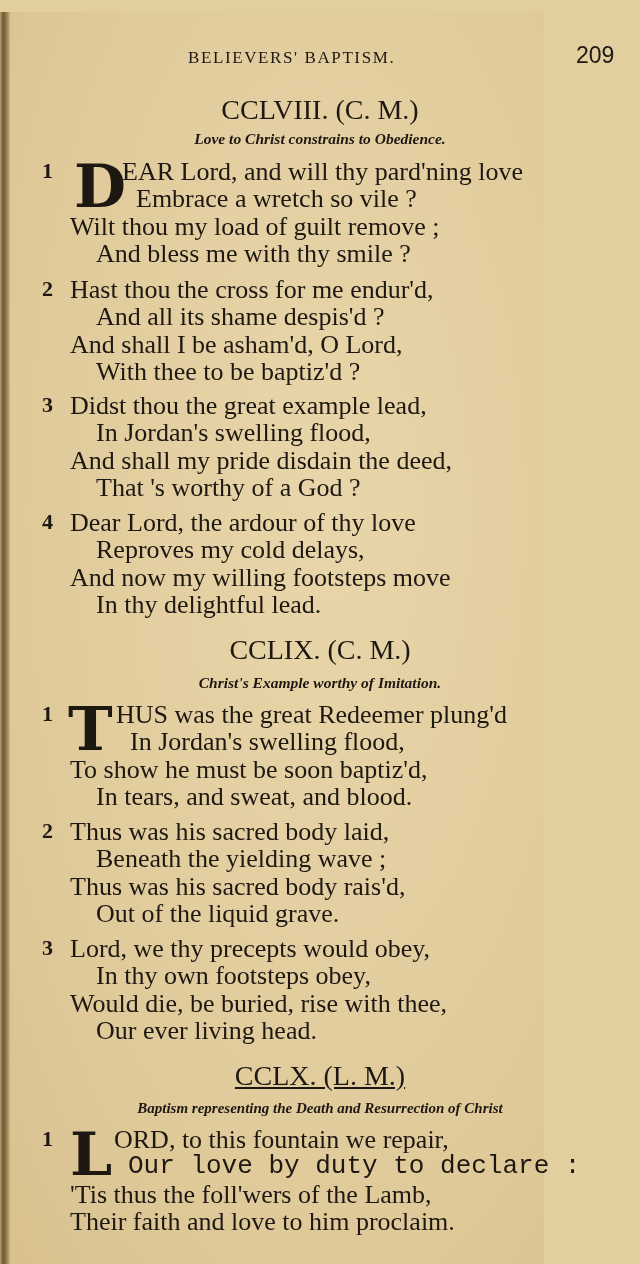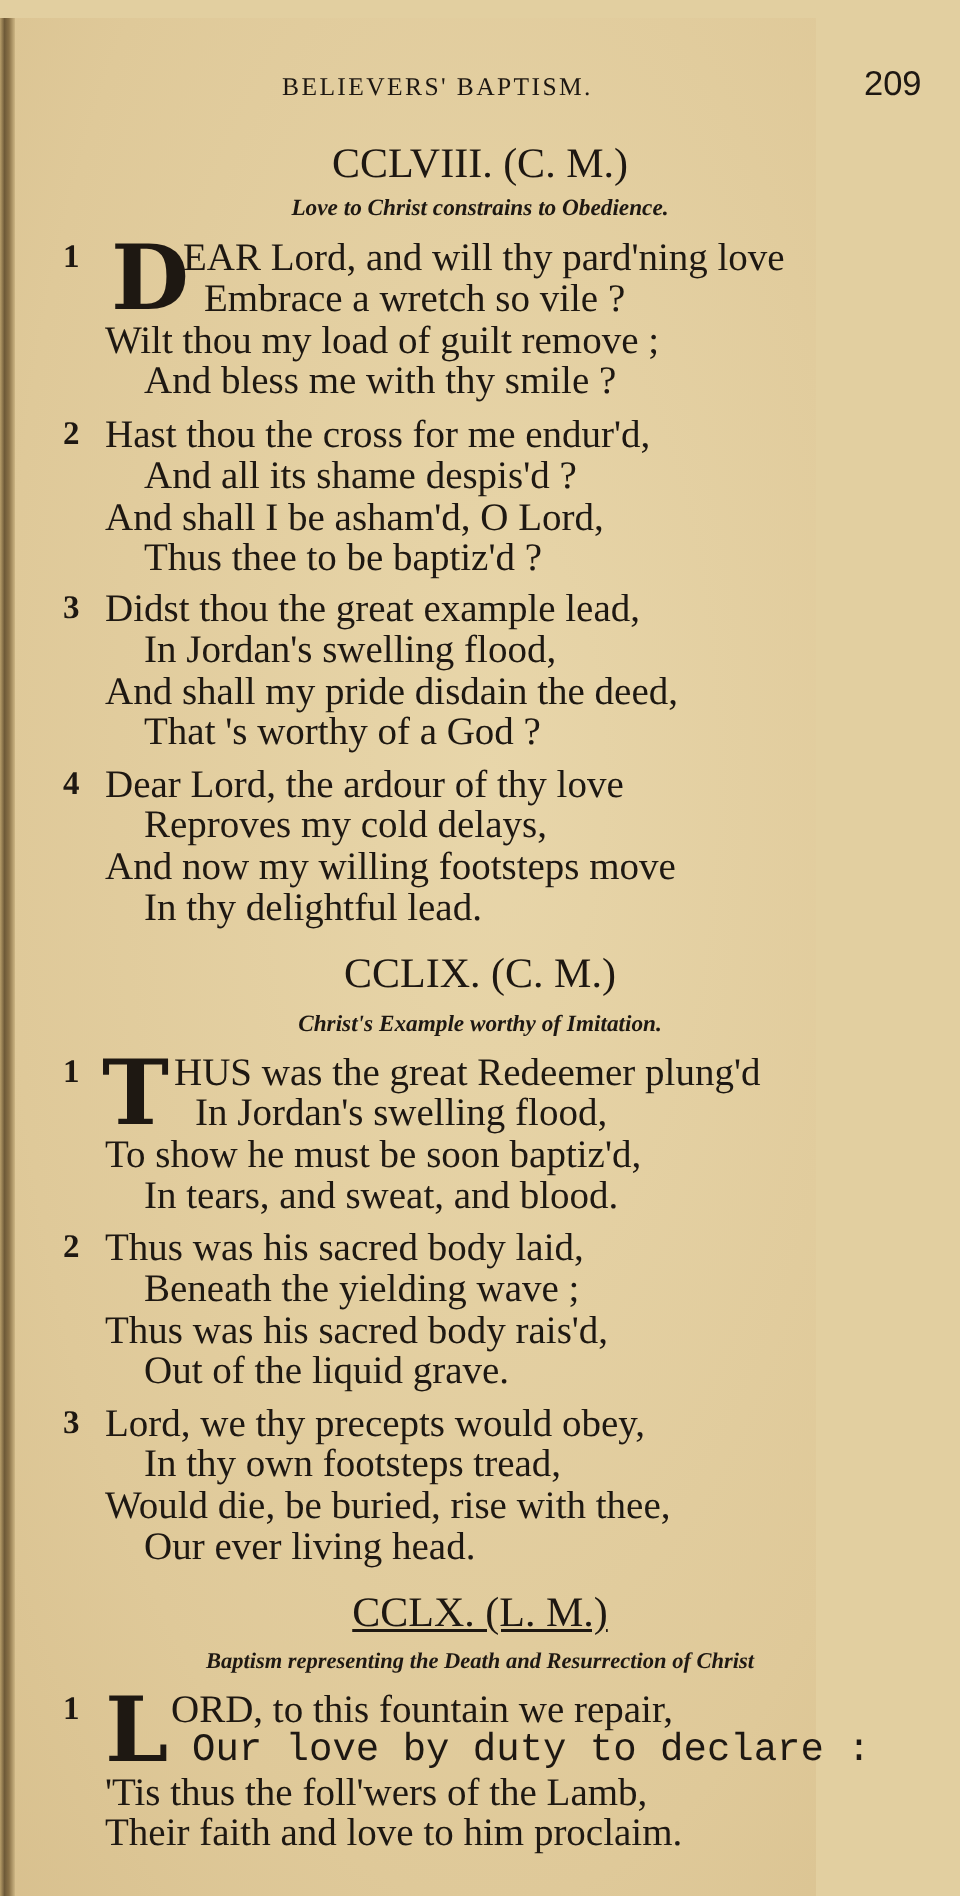--- a/index.html
+++ b/index.html
@@ -73,21 +73,21 @@
       <span class="line" style="left:136px;top:27px;">Embrace a wretch so vile ?</span>
       <span class="line" style="left:70px;top:55px;">Wilt thou my load of guilt remove ;</span>
       <span class="line" style="left:96px;top:82px;">And bless me with thy smile ?</span>
     </div>
 
     <div class="verse" style="top:264px;">
       <span class="vnum" style="left:42px;top:0px;">2</span>
       <span class="line" style="left:70px;top:0px;">Hast thou the cross for me endur'd,</span>
       <span class="line" style="left:96px;top:27px;">And all its shame despis'd ?</span>
       <span class="line" style="left:70px;top:55px;">And shall I be asham'd, O Lord,</span>
-      <span class="line" style="left:96px;top:82px;">Thus thee to be baptiz'd ?</span>
+      <span class="line" style="left:96px;top:82px;">With thee to be baptiz'd ?</span>
     </div>
 
     <div class="verse" style="top:380px;">
       <span class="vnum" style="left:42px;top:0px;">3</span>
       <span class="line" style="left:70px;top:0px;">Didst thou the great example lead,</span>
       <span class="line" style="left:96px;top:27px;">In Jordan's swelling flood,</span>
       <span class="line" style="left:70px;top:55px;">And shall my pride disdain the deed,</span>
       <span class="line" style="left:96px;top:82px;">That 's worthy of a God ?</span>
     </div>
 
@@ -117,21 +117,21 @@
       <span class="vnum" style="left:42px;top:0px;">2</span>
       <span class="line" style="left:70px;top:0px;">Thus was his sacred body laid,</span>
       <span class="line" style="left:96px;top:27px;">Beneath the yielding wave ;</span>
       <span class="line" style="left:70px;top:55px;">Thus was his sacred body rais'd,</span>
       <span class="line" style="left:96px;top:82px;">Out of the liquid grave.</span>
     </div>
 
     <div class="verse" style="top:923px;">
       <span class="vnum" style="left:42px;top:0px;">3</span>
       <span class="line" style="left:70px;top:0px;">Lord, we thy precepts would obey,</span>
-      <span class="line" style="left:96px;top:27px;">In thy own footsteps tread,</span>
+      <span class="line" style="left:96px;top:27px;">In thy own footsteps obey,</span>
       <span class="line" style="left:70px;top:55px;">Would die, be buried, rise with thee,</span>
       <span class="line" style="left:96px;top:82px;">Our ever living head.</span>
     </div>
   </div>
 
   <div>
     <div class="hymn-number" style="top:1048px;text-decoration:underline;">CCLX. (L. M.)</div>
     <div class="subtitle" style="top:1088px;font-size:15px;">Baptism representing the Death and Resurrection of Christ</div>
 
     <div class="verse" style="top:1114px;">

